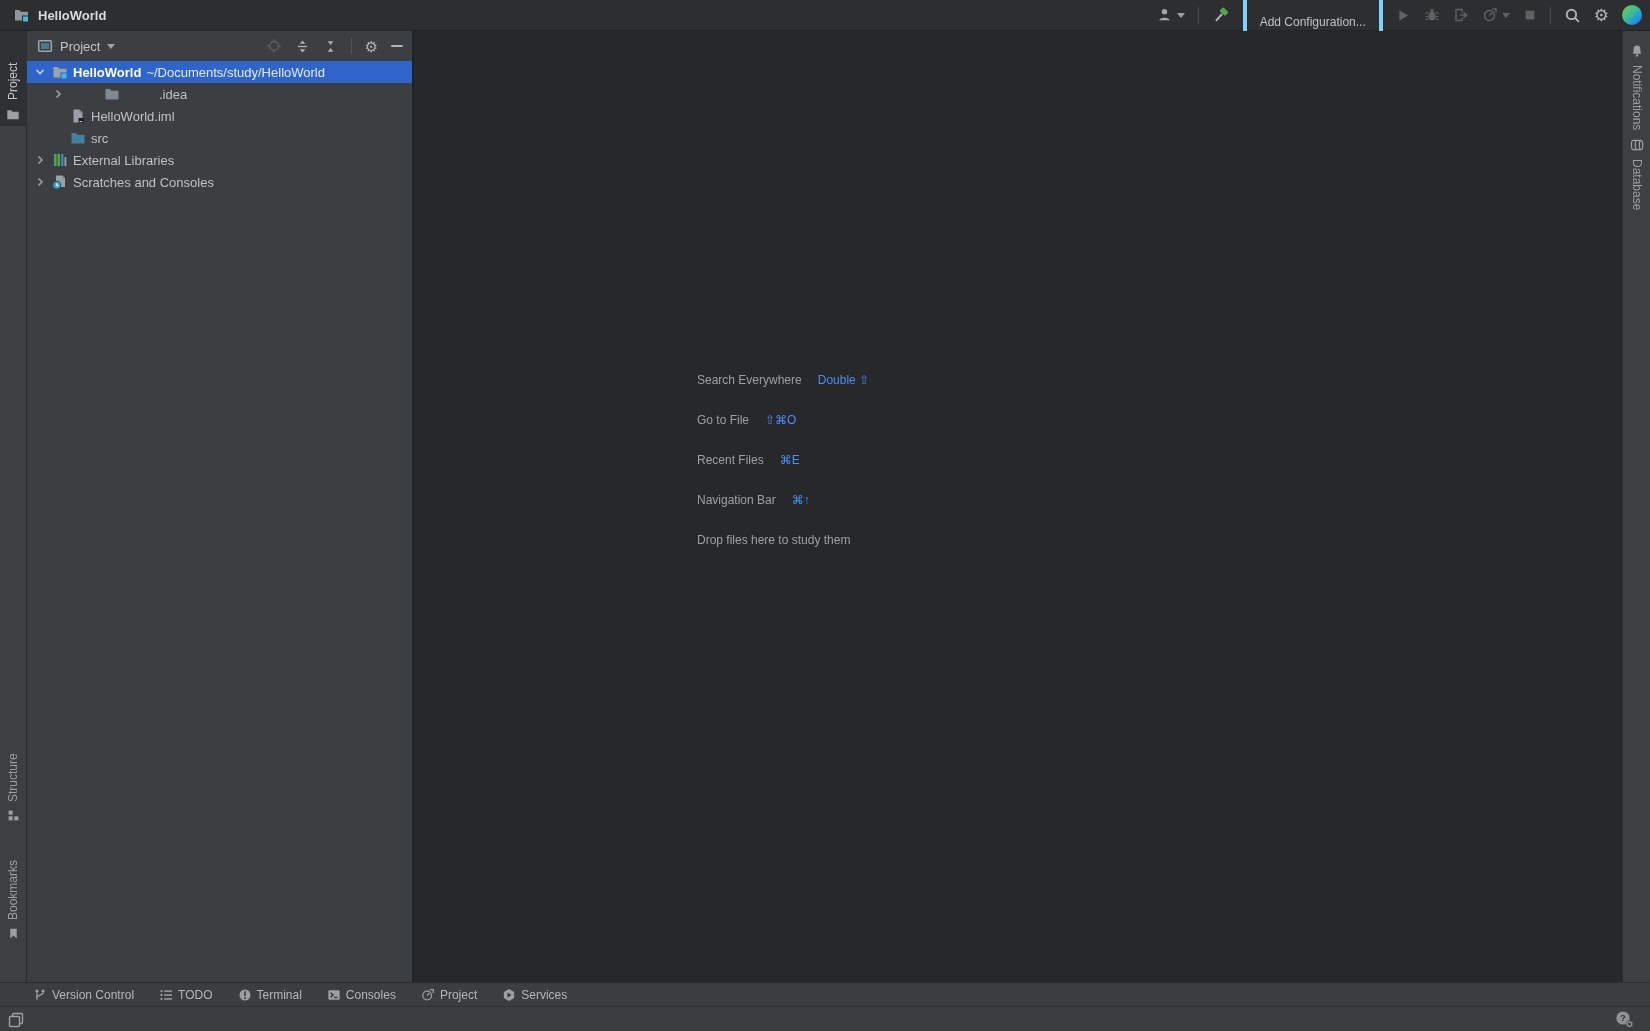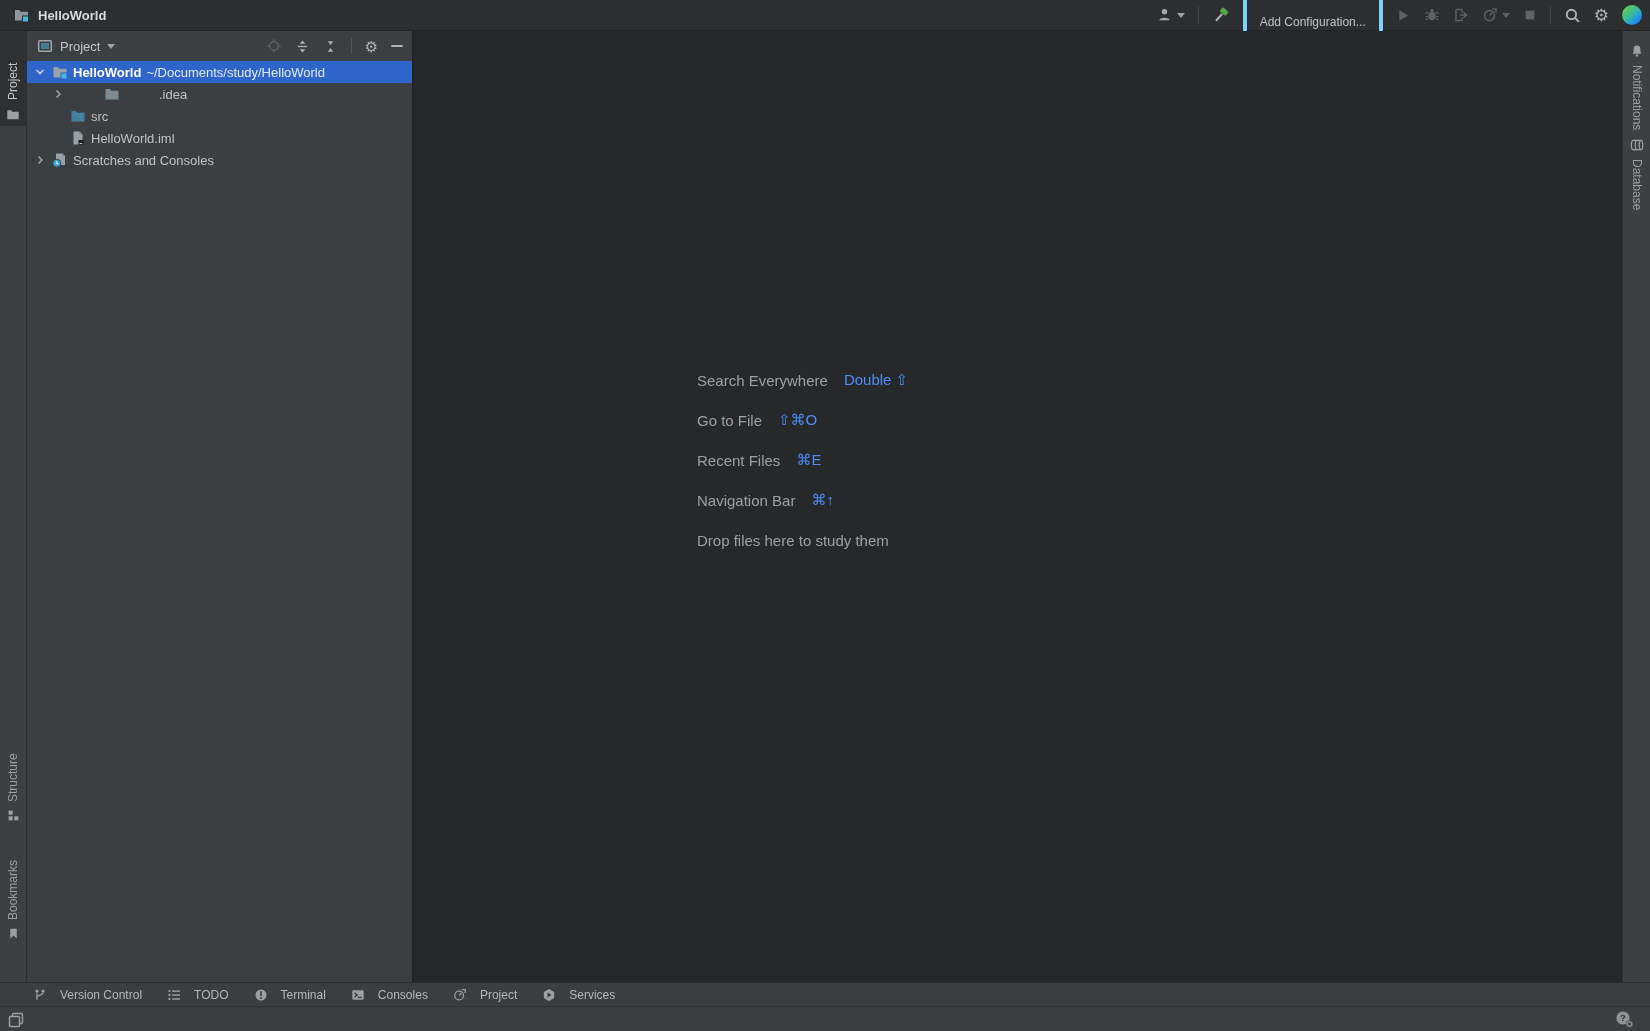--- a/index.html
+++ b/index.html
@@ -49,28 +49,28 @@
   .tree { position:absolute; left:0; top:30px; right:0; }
   .tree-row { height:22px; display:flex; align-items:center; gap:5px; font-size:13px; color:#BFC1C3; }
   .tree-row.selected { background:#2F65CA; color:#FFFFFF; }
   .tree-row .chev { width:14px; display:flex; justify-content:center; flex:none; }
   .tree-row .ticon { width:16px; height:16px; flex:none; display:flex; }
   .tree-label-bold { font-weight:bold; color:#FFFFFF; }
   .tree-path { color:#E3E9F4; }
 
   
   #hints { left:697px; top:370px; display:flex; flex-direction:column; gap:20px; }
-  .hint-row { height:20px; display:flex; align-items:center; gap:16px; font-size:15px; }
+  .hint-row { height:20px; display:flex; align-items:center; gap:16px; font-size:12px; }
   .hint-label { color:#9DA0A3; }
   .hint-key { color:#4C8DF8; }
 
   
   #toolwin-bar { left:0; top:982px; width:1650px; height:24px; background:#3B3E40;
                  border-top:1px solid #2A2C2E; display:flex; align-items:center; gap:25px; padding-left:33px; }
-  .bb-item { display:flex; align-items:center; gap:13px; }
+  .bb-item { display:flex; align-items:center; gap:5px; }
   .bb-label { font-size:12px; color:#B4B6B8; }
 
   
   #statusbar { left:0; top:1006px; width:1650px; height:25px; background:#3B3E40; border-top:1px solid #2F3233; }
   #statusbar .sb-left  { position:absolute; left:8px; top:5px; }
   #statusbar .sb-right { position:absolute; right:14px; top:3px; }
 </style>
 </head>
 <body>
 
@@ -268,39 +268,55 @@
             <path d="M1.5 3h4.4l1.3 1.8h7.3V13.5H1.5z" fill="#7E8A92"></path>
           </svg>
       </span>
       <span>.idea</span>
     </div>
 
     <div class="tree-row" style="padding-left:24px;">
       <span class="chev"></span>
       <span class="ticon">
         <svg width="16" height="16" viewBox="0 0 16 16">
-            <path d="M1.5 3h4.4l1.3 1.8h7.3V13.5H1.5z" fill="#44809F"></path>
-          </svg>
-      </span>
-      <span>src</span>
-    </div>
-
-    <div class="tree-row" style="padding-left:24px;">
-      <span class="chev"></span>
-      <span class="ticon">
-        <svg width="16" height="16" viewBox="0 0 16 16">
             <path d="M3.5 1.5h6l3 3v10h-9z" fill="#99A1A7"></path>
             <path d="M9.5 1.5v3h3z" fill="#777F85"></path>
             <rect x="8.5" y="10" width="5" height="4.8" fill="#1D1E1F"></rect>
             <rect x="9.6" y="13" width="2.6" height="1" fill="#C8CCCE"></rect>
           </svg>
       </span>
       <span>HelloWorld.iml</span>
     </div>
 
+    <div class="tree-row" style="padding-left:24px;">
+      <span class="chev"></span>
+      <span class="ticon">
+        <svg width="16" height="16" viewBox="0 0 16 16">
+            <path d="M1.5 3h4.4l1.3 1.8h7.3V13.5H1.5z" fill="#44809F"></path>
+          </svg>
+      </span>
+      <span>src</span>
+    </div>
+
+    <div class="tree-row" style="padding-left:6px;">
+      <span class="chev">
+        <svg width="12" height="12" viewBox="0 0 12 12">
+            <path d="M4.5 2.5 L8 6 L4.5 9.5" fill="none" stroke="#9EA2A4" stroke-width="1.6"></path>
+          </svg>
+      </span>
+      <span class="ticon">
+        <svg width="16" height="16" viewBox="0 0 16 16">
+            <rect x="2" y="2" width="2.5" height="12" fill="#52A54B"></rect>
+            <rect x="5.5" y="2" width="2.5" height="12" fill="#52A54B"></rect>
+            <rect x="9" y="2" width="2.5" height="12" fill="#3F7CC0"></rect>
+            <rect x="12.5" y="5" width="1.8" height="9" fill="#9AA0A5"></rect>
+          </svg>
+      </span>
+      <span>External Libraries</span>
+    </div>
 
     <div class="tree-row" style="padding-left:6px;">
       <span class="chev">
         <svg width="12" height="12" viewBox="0 0 12 12">
             <path d="M4.5 2.5 L8 6 L4.5 9.5" fill="none" stroke="#9EA2A4" stroke-width="1.6"></path>
           </svg>
       </span>
       <span class="ticon">
         <svg width="16" height="16" viewBox="0 0 16 16">
             <path d="M4 1.5h6.5l2.5 2.5v9H4z" fill="#99A1A7"></path>

